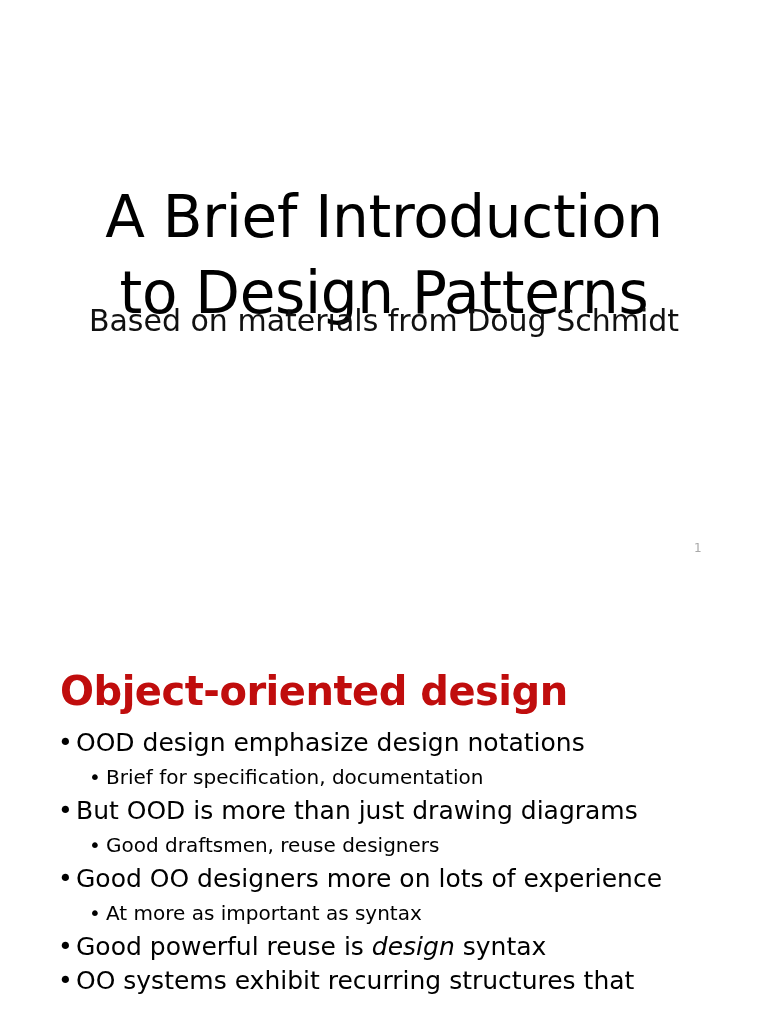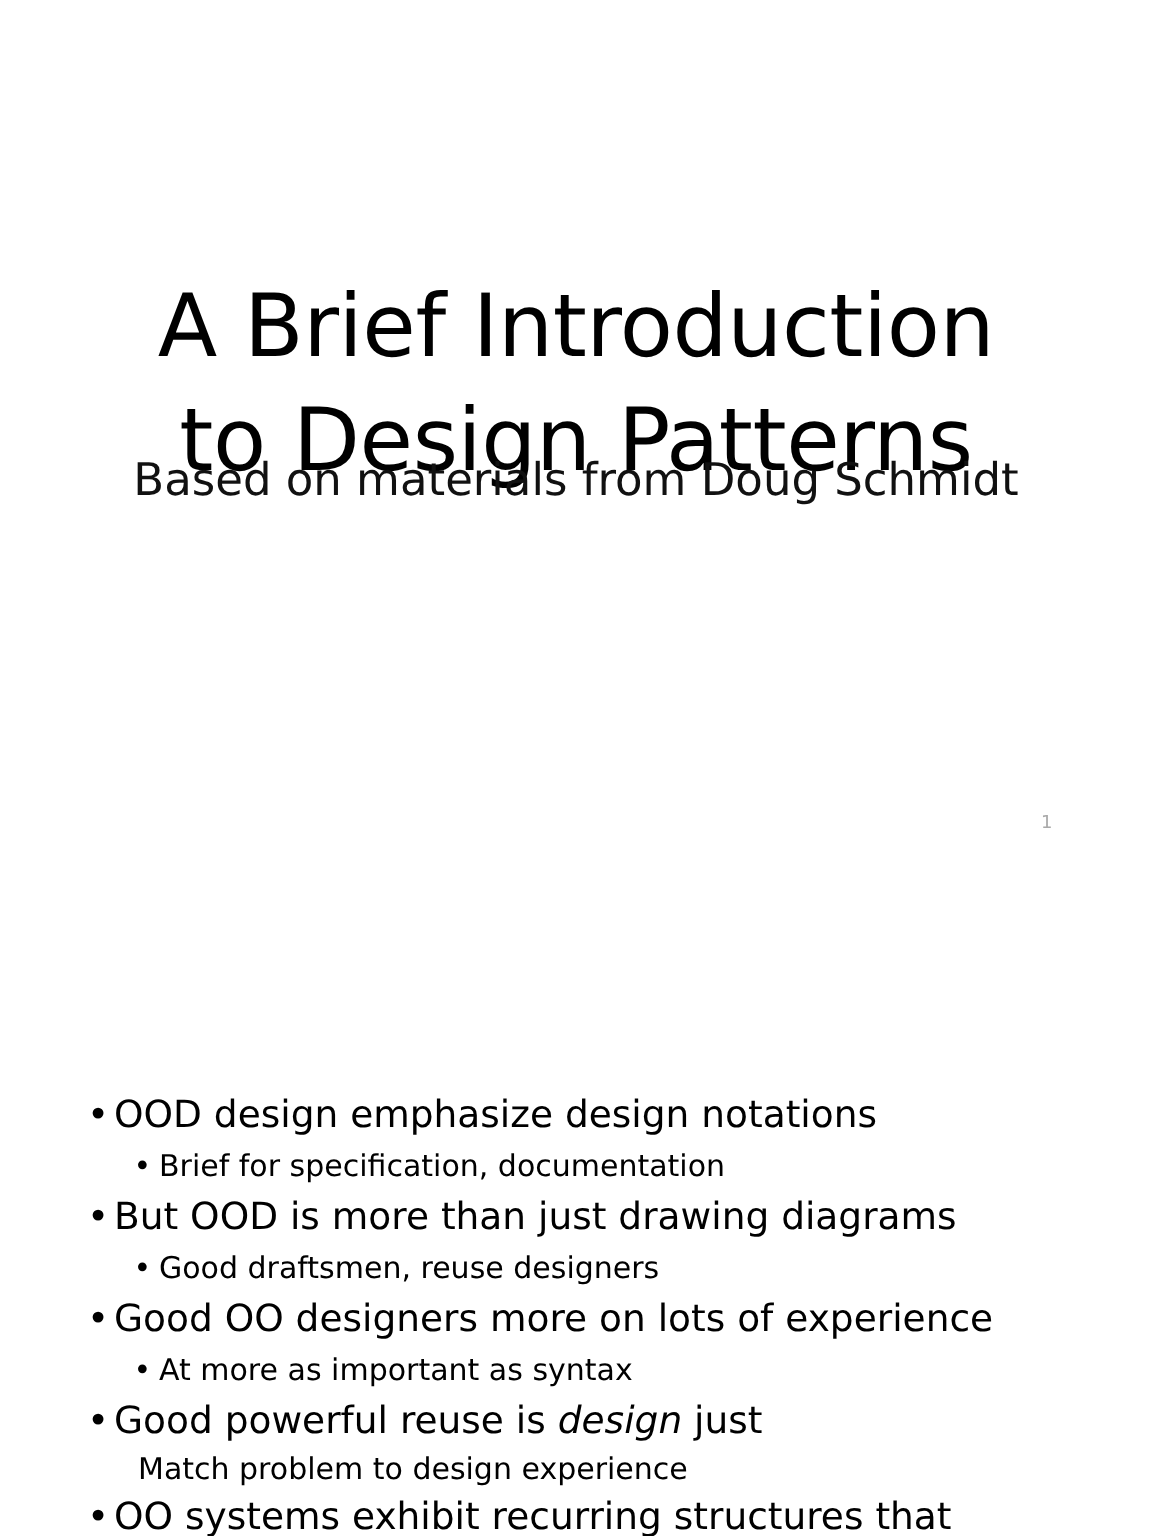--- a/index.html
+++ b/index.html
@@ -160,20 +160,21 @@
 to Design Patterns</h1>
 
     <div class="deck-subtitle">Based on materials from Doug Schmidt</div>
 
     <div class="slide-number">1</div>
 
   </section>
 
   <section class="slide-two">
 
+    <h2 class="slide-heading">Object-oriented design</h2>
 
     <div class="bullet-list">
 
       <div class="bullet lvl1 gap-1">
         <span class="marker">•</span>
         <span class="btext">OOD design emphasize design notations</span>
       </div>
 
       <div class="bullet lvl2 gap-2">
         <span class="marker">•</span>
@@ -195,26 +196,23 @@
         <span class="btext">Good OO designers more on lots of experience</span>
       </div>
 
       <div class="bullet lvl2 gap-2">
         <span class="marker">•</span>
         <span class="btext">At more as important as syntax</span>
       </div>
 
       <div class="bullet lvl1 gap-1">
         <span class="marker">•</span>
-        <span class="btext"><span>Good powerful reuse is </span><em class="ital">design</em><span> just</span></span>
-      </div>
-
-      <div class="bullet plain">
-        <span class="btext">Match problem to design experience</span>
-      </div>
+        <span class="btext"><span>Good powerful reuse is </span><em class="ital">design</em><span> syntax</span></span>
+      </div>
+
 
       <div class="bullet lvl1 gap-1">
         <span class="marker">•</span>
         <span class="btext">OO systems exhibit recurring structures that</span>
       </div>
 
     </div>
 
   </section>
 

